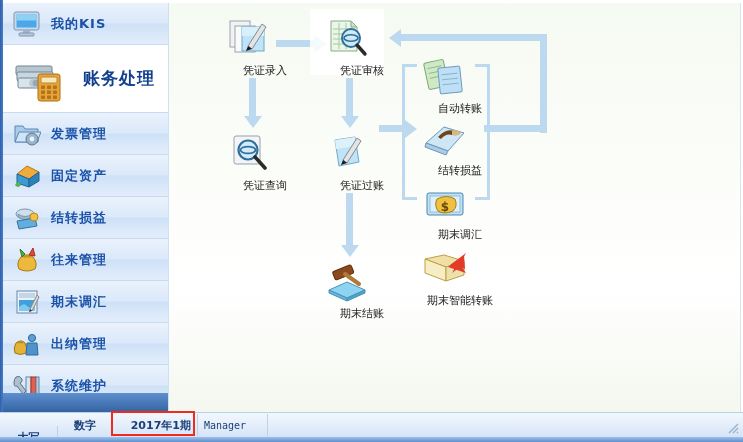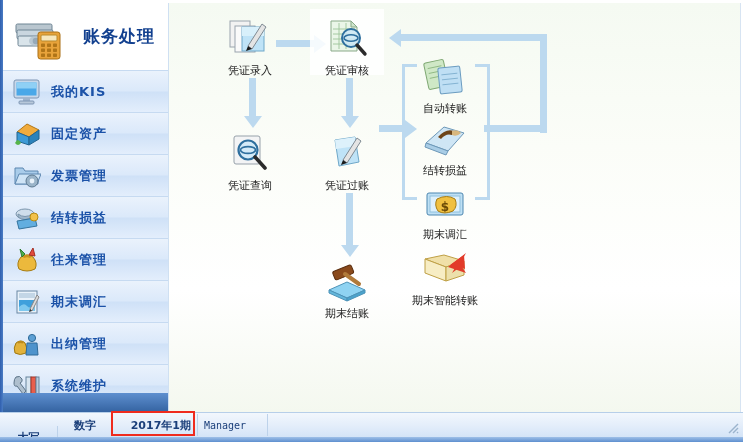--- a/index.html
+++ b/index.html
@@ -48,21 +48,21 @@
     border-left:1px solid #cfe0f2;
     overflow:hidden;
   }
   #main:after{
     content:"";position:absolute;right:0;top:0;width:1px;height:100%;
     background:#d7e4f2;
   }
 
   
   #flow{position:absolute;left:0;top:0;width:430px;height:400px;}
-  .node{position:absolute;width:74px;text-align:center;}
+  .node{position:absolute;width:74px;text-align:right;}
   .node .nico{height:46px;display:flex;align-items:flex-end;justify-content:center;}
   .node .ntxt{
     margin-top:3px;font-size:11px;color:#222;white-space:nowrap;
     font-family:"DejaVu Sans","Liberation Sans",sans-serif;
   }
   .node.highlight{background:rgba(255,255,255,0.85);}
 
   
   .ar{position:absolute;background:#bcd9ef;}
   .ar-h{height:7px;}
@@ -100,20 +100,33 @@
 </head>
 <body>
 
 <div id="app">
 
   <div class="frame-top"></div>
   <div class="frame-left"></div>
 
   <div id="sidebar">
     <div id="sidebar-inner">
+
+      <div class="side-item">
+        <span class="ico">
+          <svg width="30" height="26" viewBox="0 0 30 26">
+            <rect x="2" y="1" width="25" height="18" rx="2" fill="#c8d8ea" stroke="#7e96b4"></rect>
+            <rect x="4.5" y="3.5" width="20" height="13" fill="#4aa8e8"></rect>
+            <rect x="4.5" y="3.5" width="20" height="6" fill="#8fd0f5"></rect>
+            <rect x="11" y="19" width="7" height="3" fill="#9fb4cc"></rect>
+            <rect x="7" y="22" width="15" height="3" rx="1" fill="#b8c8da" stroke="#7e96b4"></rect>
+          </svg>
+        </span>
+        <span class="lbl">我的KIS</span>
+      </div>
 
       <div class="side-item selected">
         <span class="ico">
           <svg width="58" height="46" viewBox="0 0 58 46">
             <g>
               <rect x="2" y="10" width="36" height="9" rx="1.5" fill="#b9c6cf" stroke="#6f8594"></rect>
               <rect x="3" y="16" width="36" height="9" rx="1.5" fill="#c9d6df" stroke="#6f8594"></rect>
               <rect x="4" y="22" width="36" height="10" rx="1.5" fill="#d9e4ea" stroke="#6f8594"></rect>
               <ellipse cx="22" cy="27" rx="7" ry="5" fill="#b0c0cc" opacity="0.8"></ellipse>
               <circle cx="22" cy="27" r="3.3" fill="#96a9b8"></circle>
@@ -133,53 +146,40 @@
                 <rect x="39" y="39.5" width="4" height="3.4" rx="0.7"></rect>
               </g>
             </g>
           </svg>
         </span>
         <span class="lbl">账务处理</span>
       </div>
 
       <div class="side-item">
         <span class="ico">
-          <svg width="30" height="26" viewBox="0 0 30 26">
-            <rect x="2" y="1" width="25" height="18" rx="2" fill="#c8d8ea" stroke="#7e96b4"></rect>
-            <rect x="4.5" y="3.5" width="20" height="13" fill="#4aa8e8"></rect>
-            <rect x="4.5" y="3.5" width="20" height="6" fill="#8fd0f5"></rect>
-            <rect x="11" y="19" width="7" height="3" fill="#9fb4cc"></rect>
-            <rect x="7" y="22" width="15" height="3" rx="1" fill="#b8c8da" stroke="#7e96b4"></rect>
-          </svg>
-        </span>
-        <span class="lbl">我的KIS</span>
+          <svg width="28" height="26" viewBox="0 0 28 26">
+            <path d="M2 5 L10 5 L12 8 L25 8 L25 21 L2 21 Z" fill="#a9ccea" stroke="#5d87b0"></path>
+            <path d="M2 21 L6 11 L28 11 L24 21 Z" fill="#cfe4f6" stroke="#5d87b0"></path>
+            <circle cx="19" cy="18" r="6" fill="#9ab4c9" stroke="#5e7a92"></circle>
+            <circle cx="19" cy="18" r="2.4" fill="#e8f2fa"></circle>
+          </svg>
+        </span>
+        <span class="lbl">发票管理</span>
       </div>
 
       <div class="side-item">
         <span class="ico">
           <svg width="28" height="26" viewBox="0 0 28 26">
             <path d="M4 11 L14 3 L26 9 L16 16 Z" fill="#f0ab3c" stroke="#b37715"></path>
             <path d="M4 11 L16 16 L16 24 L4 20 Z" fill="#3c9ad6" stroke="#23648f"></path>
             <path d="M16 16 L26 9 L26 18 L16 24 Z" fill="#2b82bb" stroke="#23648f"></path>
             <path d="M2 22 q3 -6 6 0 q-3 4 -6 0" fill="#56b44a"></path>
           </svg>
         </span>
         <span class="lbl">固定资产</span>
-      </div>
-
-      <div class="side-item">
-        <span class="ico">
-          <svg width="28" height="26" viewBox="0 0 28 26">
-            <path d="M2 5 L10 5 L12 8 L25 8 L25 21 L2 21 Z" fill="#a9ccea" stroke="#5d87b0"></path>
-            <path d="M2 21 L6 11 L28 11 L24 21 Z" fill="#cfe4f6" stroke="#5d87b0"></path>
-            <circle cx="19" cy="18" r="6" fill="#9ab4c9" stroke="#5e7a92"></circle>
-            <circle cx="19" cy="18" r="2.4" fill="#e8f2fa"></circle>
-          </svg>
-        </span>
-        <span class="lbl">发票管理</span>
       </div>
 
       <div class="side-item">
         <span class="ico">
           <svg width="28" height="26" viewBox="0 0 28 26">
             <ellipse cx="12" cy="9" rx="9" ry="5" fill="#cfdeeb" stroke="#7b95ac"></ellipse>
             <path d="M5 9 q7 5 14 0 l0 3 q-7 5 -14 0 Z" fill="#9fb7cb" stroke="#7b95ac"></path>
             <path d="M4 16 L22 13 L24 21 L6 24 Z" fill="#62aee0" stroke="#35749e"></path>
             <circle cx="21" cy="12" r="4" fill="#f2c14a" stroke="#b78b14"></circle>
           </svg>

